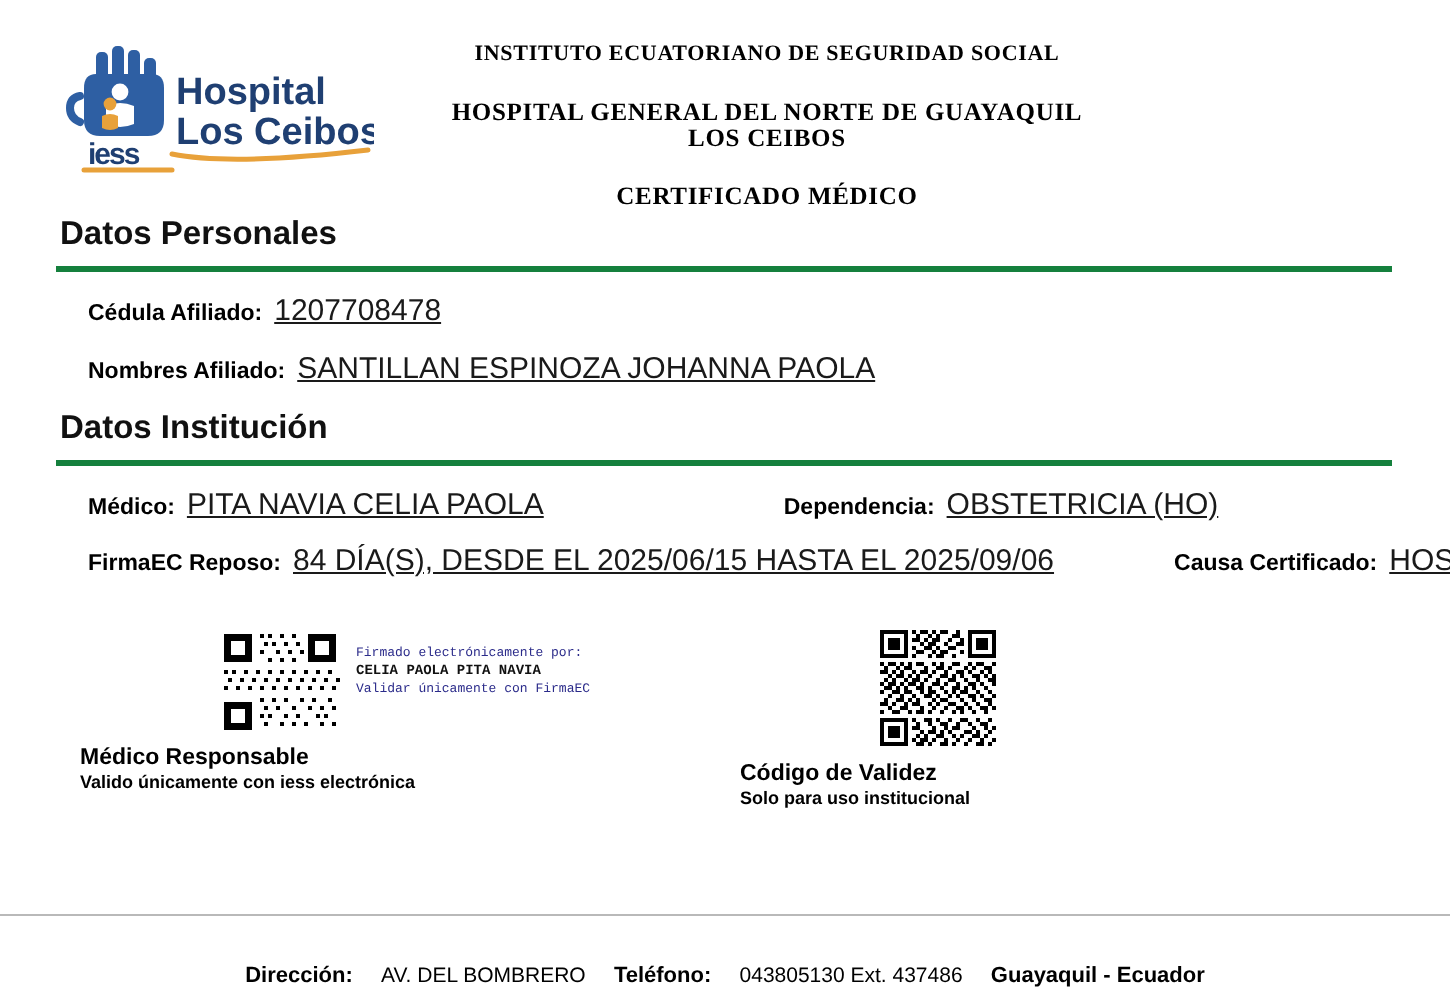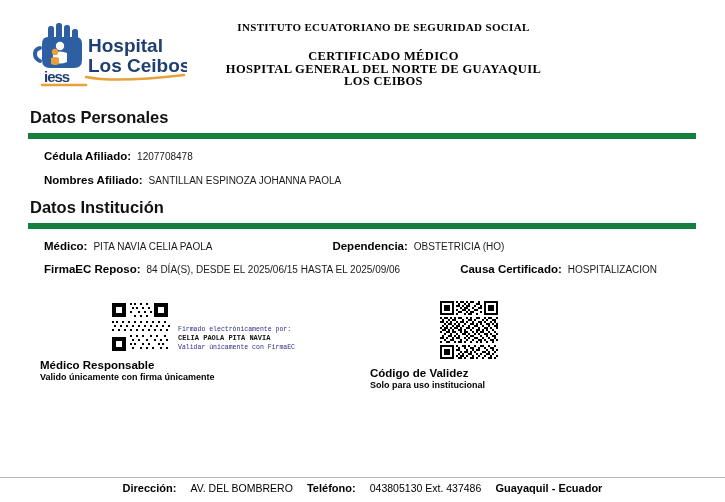--- a/index.html
+++ b/index.html
@@ -56,21 +56,21 @@
   
   .section-title {
     font-size: 16.5px;
     font-weight: bold;
     margin: 0 0 4px 30px;
     padding-bottom: 2px;
     color: #111;
   }
   .section-title-wrap {
     margin: 0 0 0 0;
-    border-bottom: 6px solid #15803d;
+    border-bottom: 3px solid #15803d;
     width: 668px;
     margin-left: 28px;
   }
   .section-title-wrap .section-title { margin-left: 2px; }
 
   .sec-datos-personales { margin-top: 22px; }
   .sec-datos-institucion { margin-top: 12px; }
 
   
   .rows { margin-left: 28px; margin-right: 22px; }
@@ -80,24 +80,25 @@
     margin-top: 11px;
   }
   .field { display: flex; align-items: baseline; }
   .lbl {
     font-size: 11.5px;
     font-weight: bold;
     color: #000;
     white-space: nowrap;
   }
   .val {
-    font-size: 10px;
+    font-size: 15px;
     color: #1a1a1a;
     margin-left: 6px;
     white-space: nowrap;
+    text-decoration: underline;
   }
 
   
   .c1 { margin-left: 16px; }
 
   .row-cedula .field-historia { margin-left: 126px; }
   .row-nombres { margin-top: 12px; }
   .row-medico .field-dependencia { margin-left: 120px; }
   .row-diag .field-causa { margin-left: 40px; }
   .row-diag .field-fecha { margin-left: 96px; }
@@ -111,21 +112,21 @@
   }
   .sign-col {
     width: 300px;
   }
   .qr-col {
     width: 220px;
     margin-left: 30px;
   }
   .sign-img-wrap {
     display: flex;
-    align-items: flex-end;
+    align-items: flex-start;
     padding-left: 70px;
     height: 52px;
   }
   .qr-wrap {
     display: flex;
     justify-content: flex-start;
     padding-left: 70px;
     height: 60px;
   }
   .sign-text {
@@ -150,21 +151,21 @@
     margin-top: 1px;
   }
 
   
   .footer {
     position: absolute;
     left: 0;
     right: 0;
     bottom: 8px;
     border-top: 1px solid #b9b9b9;
-    padding-top: 4px;
+    padding-top: 24px;
     text-align: center;
     font-size: 11px;
     font-weight: bold;
   }
   .footer .sep { display: inline-block; width: 8px; }
   .footer .norm { font-weight: normal; font-size: 10.5px; }
 
   
   .qr {
     image-rendering: pixelated;
@@ -197,22 +198,22 @@
       <path d="M20 63 h44" stroke="#E8A13A" stroke-width="2.5" stroke-linecap="round"></path>
 
       <text x="66" y="30" font-family="Liberation Sans, sans-serif" font-size="19" font-weight="bold" fill="#1F3F72">Hospital</text>
       <text x="66" y="50" font-family="Liberation Sans, sans-serif" font-size="19" font-weight="bold" fill="#1F3F72">Los Ceibos</text>
       <path d="M64 55 q30 6 98 -2" stroke="#E8A13A" stroke-width="2.5" fill="none" stroke-linecap="round"></path>
     </svg>
   </div>
 
   <div class="header-titles">
     <div class="line line1">INSTITUTO ECUATORIANO DE SEGURIDAD SOCIAL</div>
+    <div class="line line2">HOSPITAL GENERAL DEL NORTE DE GUAYAQUIL LOS CEIBOS</div>
     <div class="line line3">CERTIFICADO MÉDICO</div>
-    <div class="line line2">HOSPITAL GENERAL DEL NORTE DE GUAYAQUIL LOS CEIBOS</div>
   </div>
 
   <div class="header-spacer"></div>
 </div>
 
 <div class="sec-datos-personales">
   <div class="section-title-wrap">
     <div class="section-title">Datos Personales</div>
   </div>
 
@@ -348,21 +349,21 @@
             <rect x="28" y="23" width="1" height="1"></rect>
         </g>
       </svg>
       <div class="sign-text">
         <span>Firmado electrónicamente por:</span><br>
         <b>CELIA PAOLA PITA NAVIA</b><br>
         <span>Validar únicamente con FirmaEC</span>
       </div>
     </div>
     <div class="sign-caption">Médico Responsable</div>
-    <div class="sign-sub">Valido únicamente con firma únicamente</div>
+    <div class="sign-sub">Valido únicamente con iess electrónica</div>
   </div>
 
   <div class="qr-col">
     <div class="qr-wrap">
       <svg class="qr" width="58" height="58" viewBox="0 0 29 29" shape-rendering="crispEdges">
         <rect width="29" height="29" fill="#ffffff"></rect>
         <g fill="#000000">
           <rect x="0" y="0" width="7" height="7"></rect>
             <rect x="1" y="1" width="5" height="5" fill="#ffffff"></rect>
             <rect x="2" y="2" width="3" height="3"></rect>

